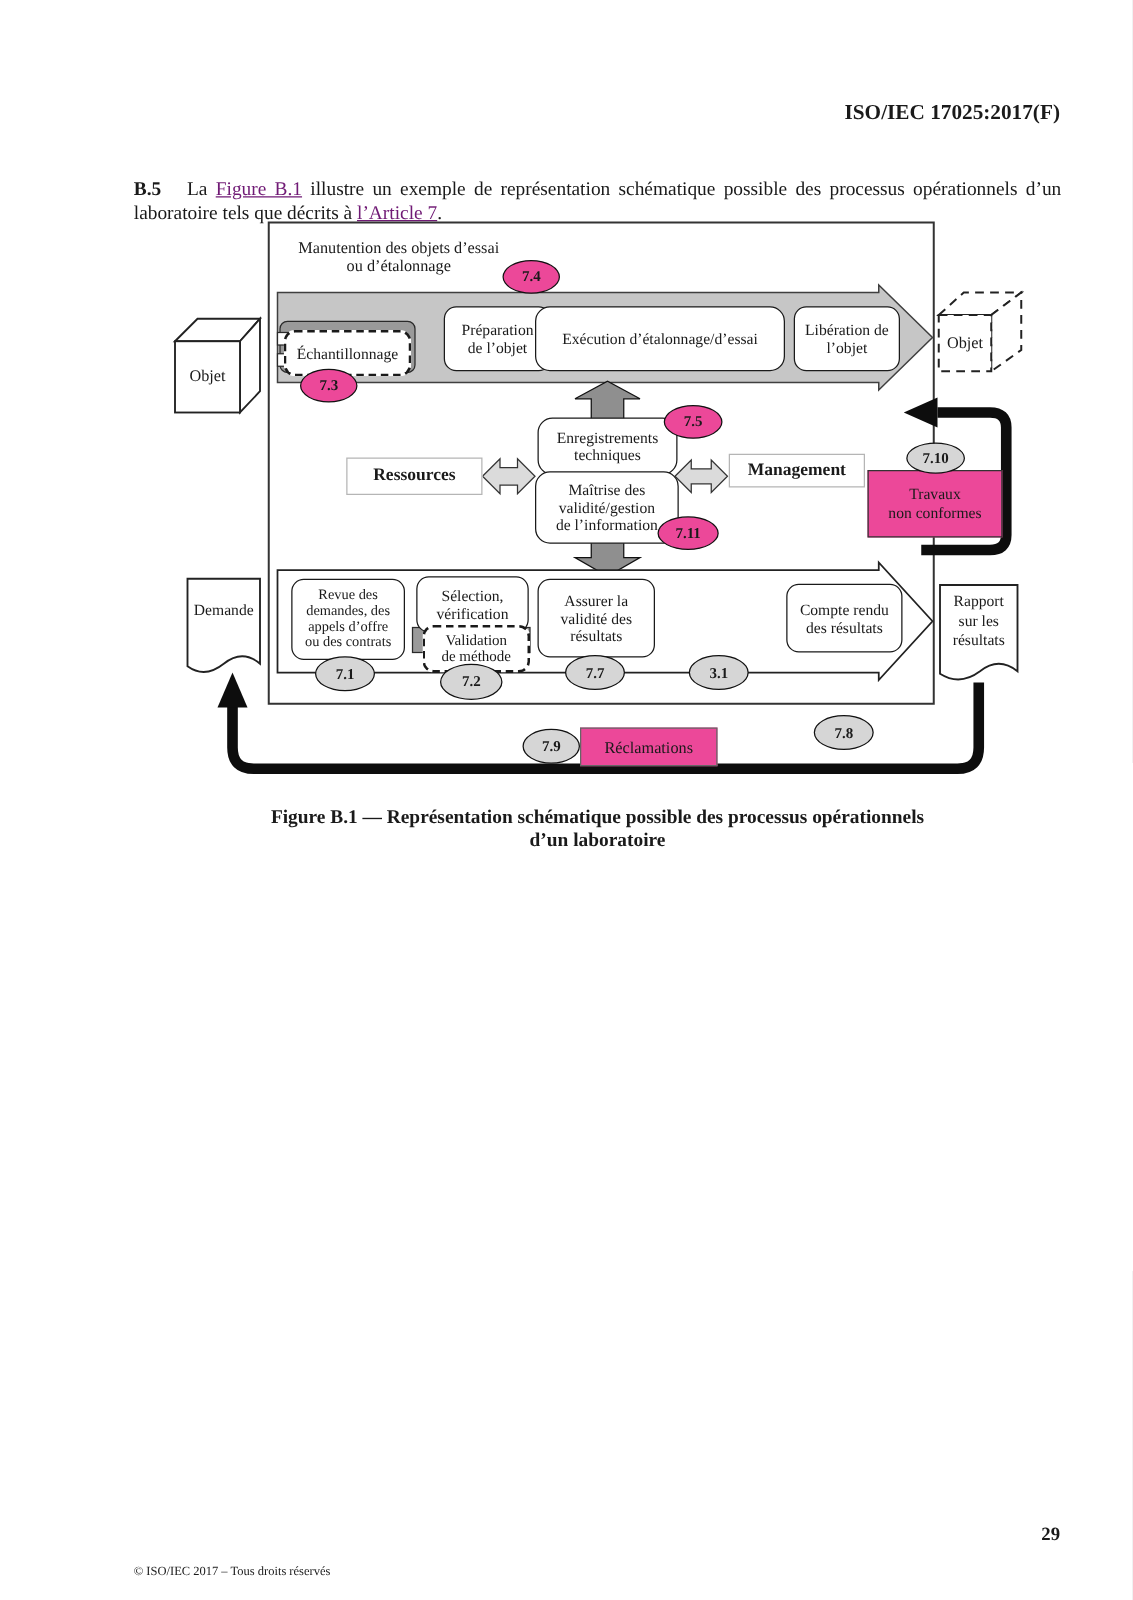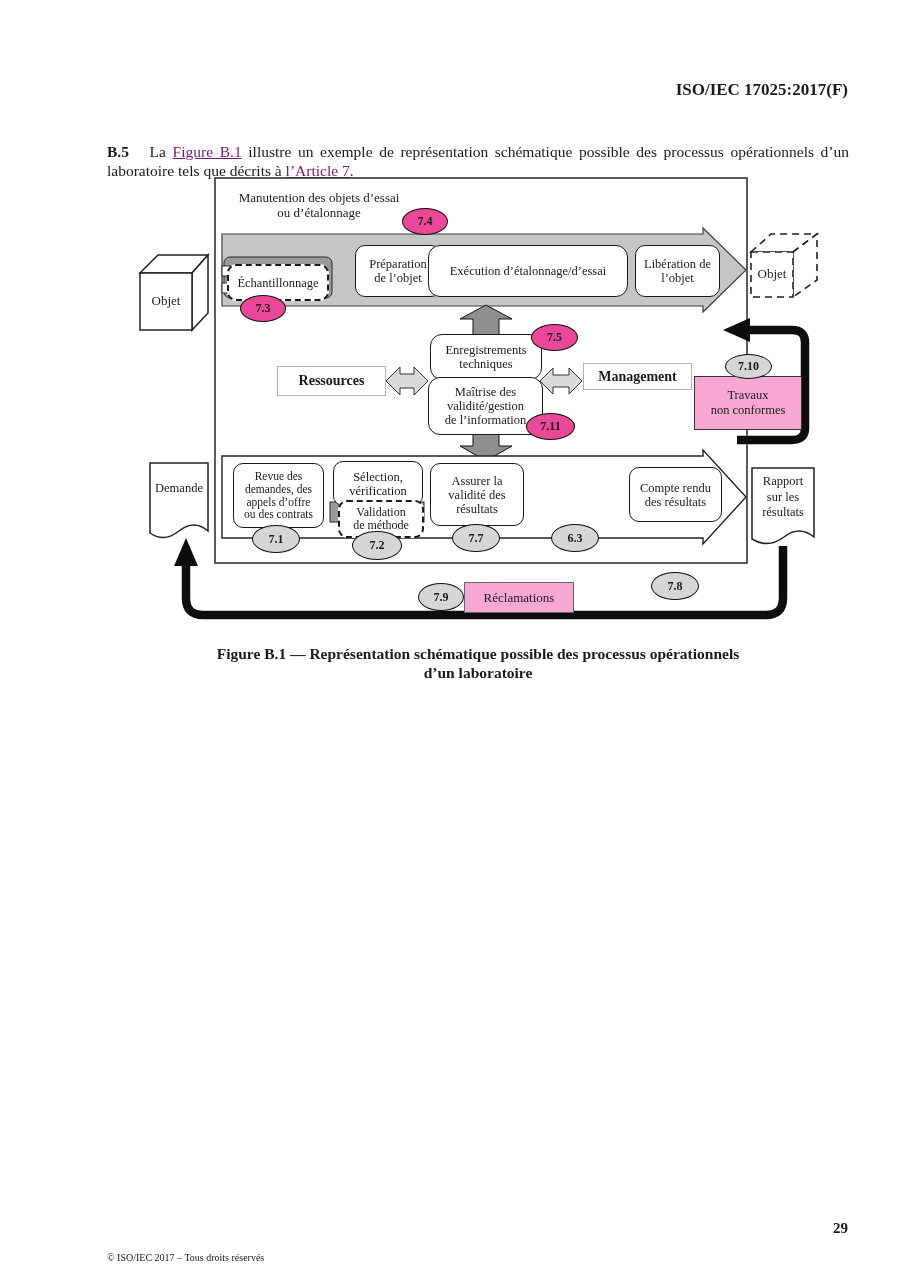--- a/index.html
+++ b/index.html
@@ -12,21 +12,21 @@
   .para a{color:#701a75;text-decoration:underline;cursor:pointer;}
   .dsvg{position:absolute;left:0;top:0;}
   .lbl{position:absolute;text-align:center;white-space:pre-line;line-height:1.15;}
   .rbox{position:absolute;display:flex;align-items:center;justify-content:center;
         text-align:center;white-space:pre-line;background:#fff;
         border:1.5px solid #1a1a1a;border-radius:10px;font-size:12.5px;line-height:1.12;}
   .dashed{border:2px dashed #1a1a1a;border-radius:9px;}
   .pbox{position:absolute;display:flex;align-items:center;justify-content:center;
         background:#fff;border:1.5px solid #b5b5b5;font-weight:bold;font-size:14px;}
   .sbox{position:absolute;display:flex;align-items:center;justify-content:center;
-        text-align:center;white-space:pre-line;background:#f9a8d4;border:1.2px solid #333;
+        text-align:center;white-space:pre-line;background:#ec4899;border:1.2px solid #333;
         font-size:12.5px;line-height:1.2;}
   .badge{position:absolute;display:flex;align-items:center;justify-content:center;
          border:1.6px solid #111;border-radius:50%;font-weight:bold;font-size:12px;
          background:#ec4899;}
   .badge.gray{background:#d6d6d6;}
   .doclbl{position:absolute;text-align:center;white-space:pre-line;font-size:12.5px;line-height:1.25;}
   .caption{position:absolute;left:107px;top:644px;width:742px;text-align:center;
            font-weight:bold;font-size:15.5px;line-height:19px;}
   .foot-l{position:absolute;left:107px;top:1252px;font-size:10px;}
   .foot-p{position:absolute;right:58px;top:1220px;font-size:15px;font-weight:bold;}
@@ -127,21 +127,21 @@
   <div class="sbox" style="left:464px;top:582px;width:108px;height:29px;font-size:13px;border-color:#666;">Réclamations</div>
 
   <div class="badge" style="left:402px;top:208px;width:44px;height:25px;">7.4</div>
   <div class="badge" style="left:240px;top:295px;width:44px;height:25px;">7.3</div>
   <div class="badge" style="left:531px;top:324px;width:45px;height:25px;">7.5</div>
   <div class="badge" style="left:526px;top:413px;width:47px;height:25px;">7.11</div>
   <div class="badge gray" style="left:725px;top:354px;width:45px;height:23px;">7.10</div>
   <div class="badge gray" style="left:252px;top:525px;width:46px;height:26px;">7.1</div>
   <div class="badge gray" style="left:352px;top:531px;width:48px;height:27px;">7.2</div>
   <div class="badge gray" style="left:452px;top:524px;width:46px;height:26px;">7.7</div>
-  <div class="badge gray" style="left:551px;top:524px;width:46px;height:26px;">6.3</div>
+  <div class="badge gray" style="left:551px;top:524px;width:46px;height:26px;">3.1</div>
   <div class="badge gray" style="left:651px;top:524px;width:46px;height:26px;margin-top:48px;">7.8</div>
   <div class="badge gray" style="left:418px;top:583px;width:44px;height:26px;">7.9</div>
 
   <div class="doclbl" style="left:140px;top:293px;width:52px;font-size:13px;">Objet</div>
   <div class="doclbl" style="left:751px;top:266px;width:42px;font-size:13px;">Objet</div>
   <div class="doclbl" style="left:149px;top:481px;width:60px;">Demande</div>
   <div class="doclbl" style="left:752px;top:474px;width:62px;">Rapport
 sur les
 résultats</div>
 

